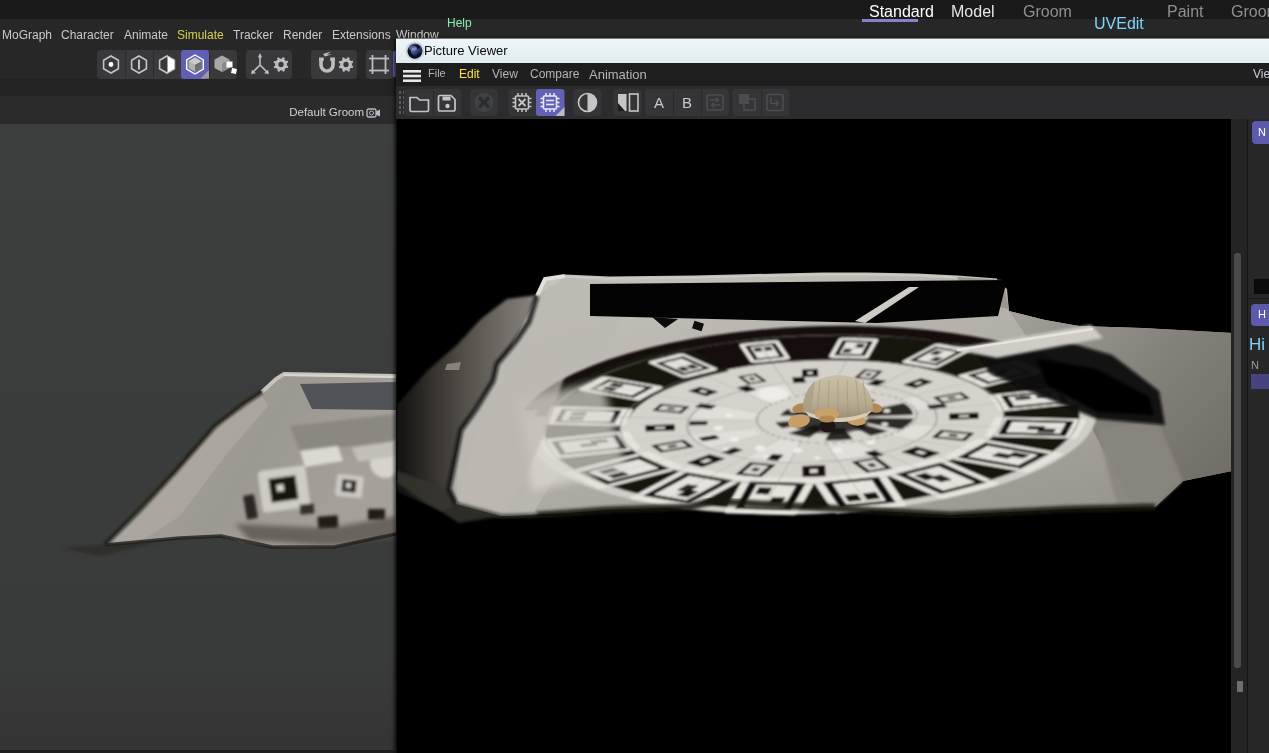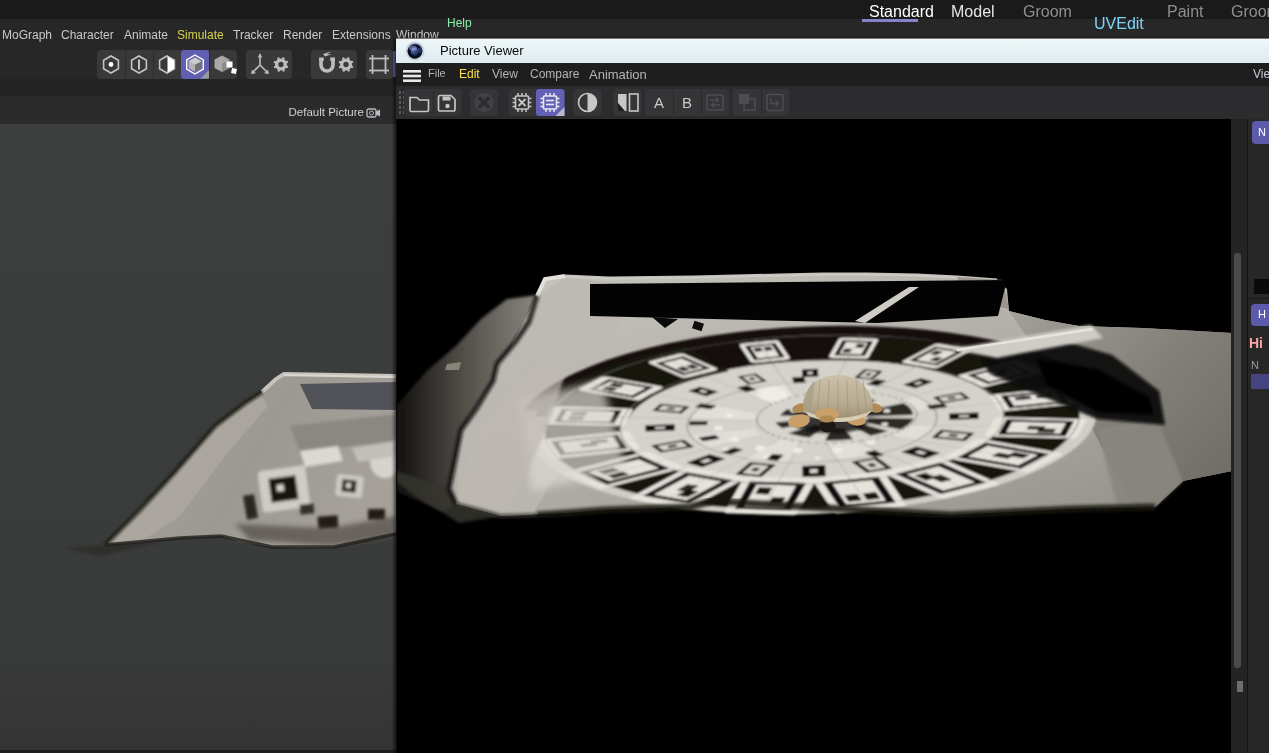--- a/index.html
+++ b/index.html
@@ -140,29 +140,29 @@
 <rect x="245" y="399" width="11" height="24" fill="#2a2620" transform="rotate(-10 250 411)"></rect>
 <rect x="300" y="408" width="14" height="10" fill="#35312b" transform="rotate(-6 307 413)"></rect>
 </g>
 <polygon points="235,428 330,432 396,420 396,442 330,450 250,444" fill="#544f48" opacity="0.75" filter="url(#vb2)"></polygon>
 <polyline points="105,449 140,414 175,376 215,330 245,307 262,296" fill="none" stroke="#17150f" stroke-width="3.5" opacity="0.9" filter="url(#vb1)"></polyline>
 <polygon points="62,452 105,449 160,446 100,460" fill="#2e2d2b" filter="url(#vb1)"></polygon>
 <polyline points="105,449 180,442 221,440 272,451 334,451 396,438" fill="none" stroke="#211f1b" stroke-width="3.5" opacity="0.8"></polyline>
 <rect y="654" width="396" height="3" fill="#1e1e1e"></rect>
 </svg>
     </div>
-<div class="abs" style="left:240px;top:106px;width:124px;height:15px;color:#d2d2d2;font-size:11.5px;text-align:right;white-space:nowrap">Default Picture</div>
+<div class="abs" style="left:240px;top:106px;width:124px;height:15px;color:#d2d2d2;font-size:11.5px;text-align:right;white-space:nowrap">Default Groom</div>
 <svg class="abs" style="left:366px;top:106px" width="16" height="14" viewBox="0 0 16 14">
 <rect x="1" y="3" width="9" height="8" rx="1.5" fill="none" stroke="#b8bcc4" stroke-width="1.3"></rect>
 <circle cx="5.5" cy="7" r="2" fill="none" stroke="#b8bcc4" stroke-width="1"></circle>
 <path d="M10,5.5 L14,3.5 V10.5 L10,8.5 Z" fill="#b8bcc4"></path>
 </svg>
 <div class="abs" style="left:396px;top:38px;width:873px;height:715px;background:#1e1e1f;border-top:1px solid #7a7a7a;box-shadow:-2px 0 3px rgba(0,0,0,0.6)">
 <div class="abs" style="left:0;top:0;width:873px;height:24px;background:linear-gradient(#eef6f8,#dfecf0)"></div>
-<div class="abs" style="left:44px;top:4px;color:#0a0a0a;font-size:13px">Picture Viewer</div>
+<div class="abs" style="left:28px;top:4px;color:#0a0a0a;font-size:13px">Picture Viewer</div>
 <svg class="abs" style="left:9px;top:2px" width="20" height="20" viewBox="0 0 20 20">
 <defs>
           <radialGradient id="lgo" cx="0.35" cy="0.3" r="0.9">
             <stop offset="0" stop-color="#7d91c9"></stop>
             <stop offset="0.45" stop-color="#2c3a72"></stop>
             <stop offset="1" stop-color="#0d1330"></stop>
           </radialGradient>
         </defs>
 <circle cx="10" cy="10" r="9.5" fill="#cdd3da"></circle>
 <circle cx="10" cy="10" r="7.5" fill="url(#lgo)"></circle>
@@ -561,16 +561,16 @@
       </div>
 <div class="abs" style="left:835px;top:80px;width:16px;height:635px;background:#242424"></div>
 <div class="abs" style="left:838px;top:214px;width:7px;height:415px;background:#4b4b4b;border-radius:3px"></div>
 <div class="abs" style="left:841px;top:642px;width:6px;height:11px;background:#6e6e6e"></div>
 <div class="abs" style="left:851px;top:80px;width:1px;height:635px;background:#151515"></div>
 <div class="abs" style="left:852px;top:80px;width:21px;height:635px;background:#272727"></div>
 <div class="abs" style="left:856px;top:82px;width:17px;height:23px;background:#5c5bab;border-radius:4px 0 0 4px;color:#fff;font-size:11px;padding:5px 0 0 6px">N</div>
 <div class="abs" style="left:858px;top:240px;width:15px;height:15px;background:#0a0a0a"></div>
 <div class="abs" style="left:852px;top:259px;width:21px;height:1px;background:#191919"></div>
 <div class="abs" style="left:855px;top:265px;width:18px;height:22px;background:#5c5bab;border-radius:4px 0 0 4px;color:#fff;font-size:11px;padding:4px 0 0 7px">H</div>
-<div class="abs" style="left:853px;top:296px;color:#fca5a5;font-size:14px;font-weight:bold">Hi</div>
+<div class="abs" style="left:853px;top:296px;color:#7dd3fc;font-size:17px;font-weight:normal">Hi</div>
 <div class="abs" style="left:855px;top:320px;color:#9a9a9a;font-size:11px">N</div>
 <div class="abs" style="left:855px;top:335px;width:18px;height:15px;background:#45447e"></div>
 </div>
 </div>
 </body></html>

